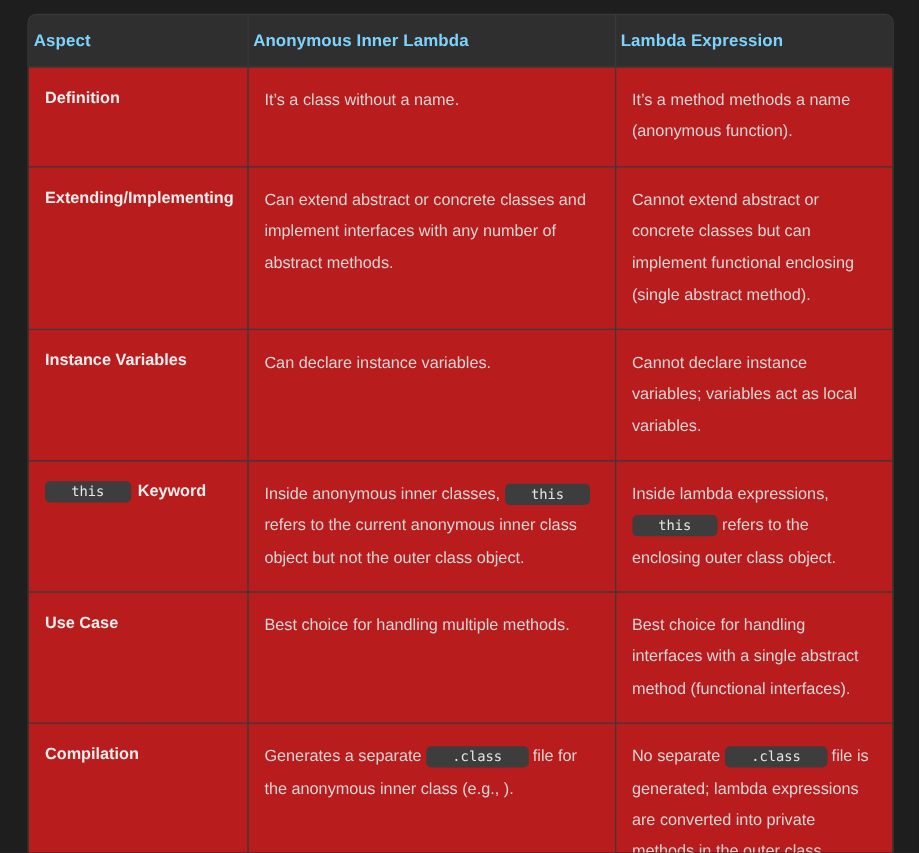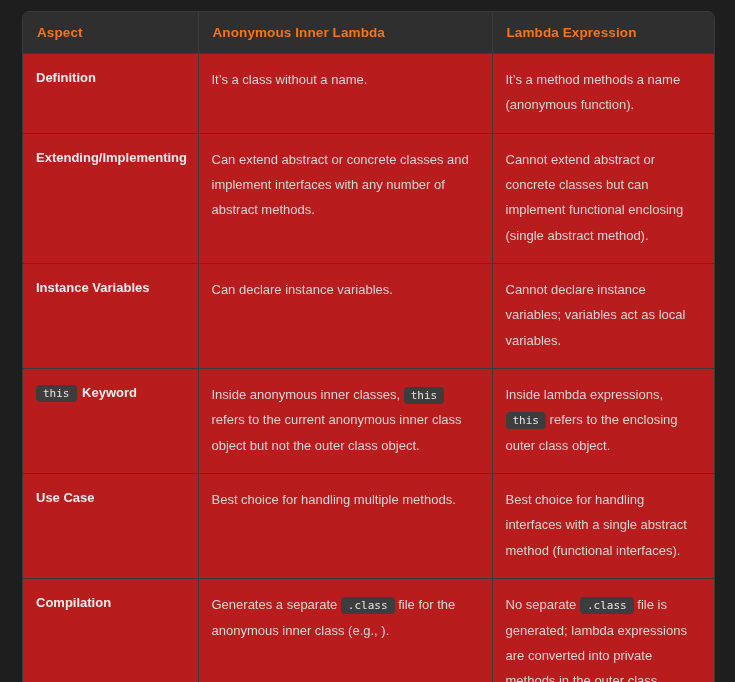--- a/index.html
+++ b/index.html
@@ -33,25 +33,25 @@
     border-collapse: collapse;
     table-layout: fixed;
     font-size: 13px;
   }
   table.cmp col.c1 { width: 175px; }
   table.cmp col.c2 { width: 294px; }
   table.cmp col.c3 { width: 222px; }
 
   table.cmp thead th {
     background: #2f2f2f;
-    color: #f97316;
+    color: #7dd3fc;
     font-weight: bold;
     font-size: 13.5px;
     text-align: left;
-    padding: 13px 13px 13px 14px;
+    padding: 13px 13px 13px 4px;
     border-right: 1px solid #3a3a3a;
     border-bottom: 1px solid #3a3a3a;
     vertical-align: middle;
     letter-spacing: 0.1px;
   }
   table.cmp thead th:last-child { border-right: none; }
 
   table.cmp tbody td {
     background: #b91c1c;
     color: #d6d6d6;
@@ -69,21 +69,21 @@
     color: #ededed;
     font-weight: bold;
     line-height: 1.7;
   }
 
   code.inline {
     background: #3d3d3d;
     color: #e6e6e6;
     font-family: "DejaVu Sans Mono", "Liberation Mono", monospace;
     font-size: 11px;
-    padding: 2px 7px;
+    padding: 2px 21px;
     border-radius: 4px;
     white-space: nowrap;
   }
   td.aspect code.inline {
     font-weight: normal;
     margin-right: 2px;
   }
 </style>
 </head>
 <body>

